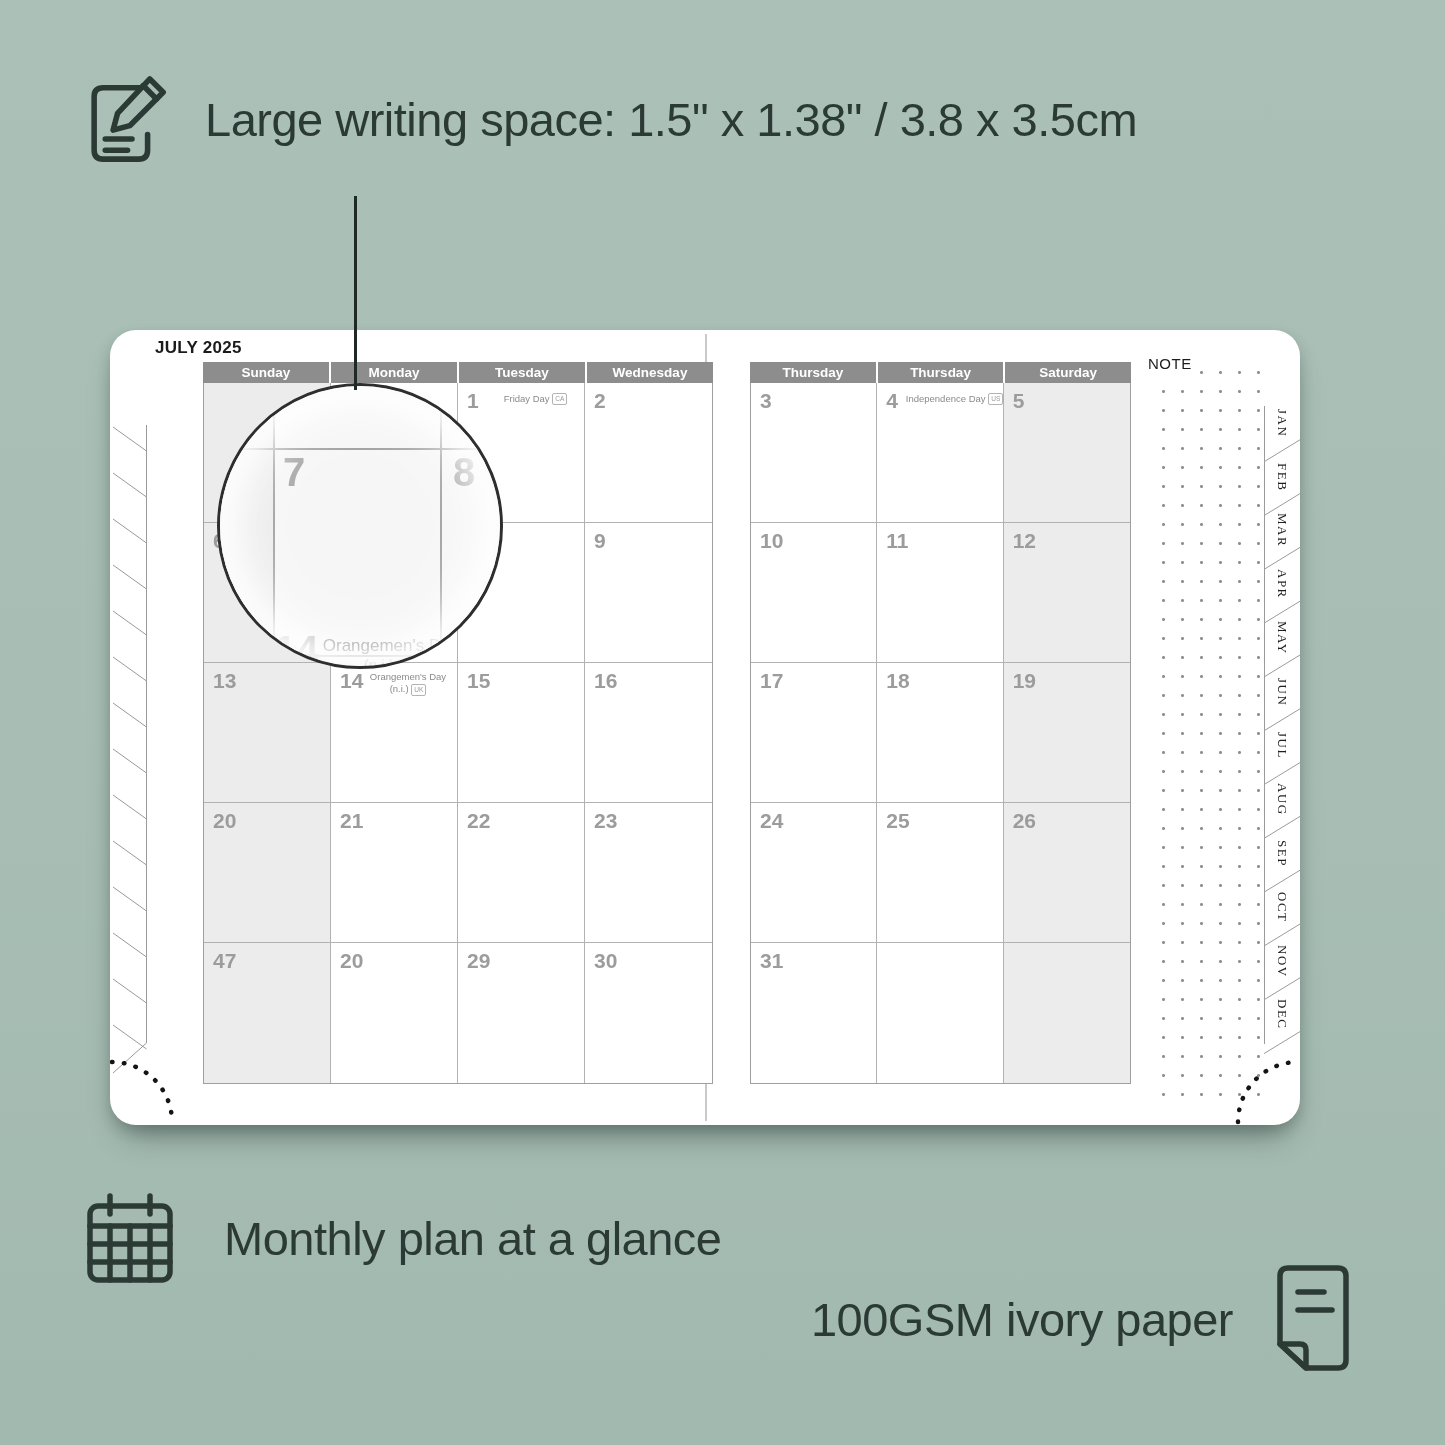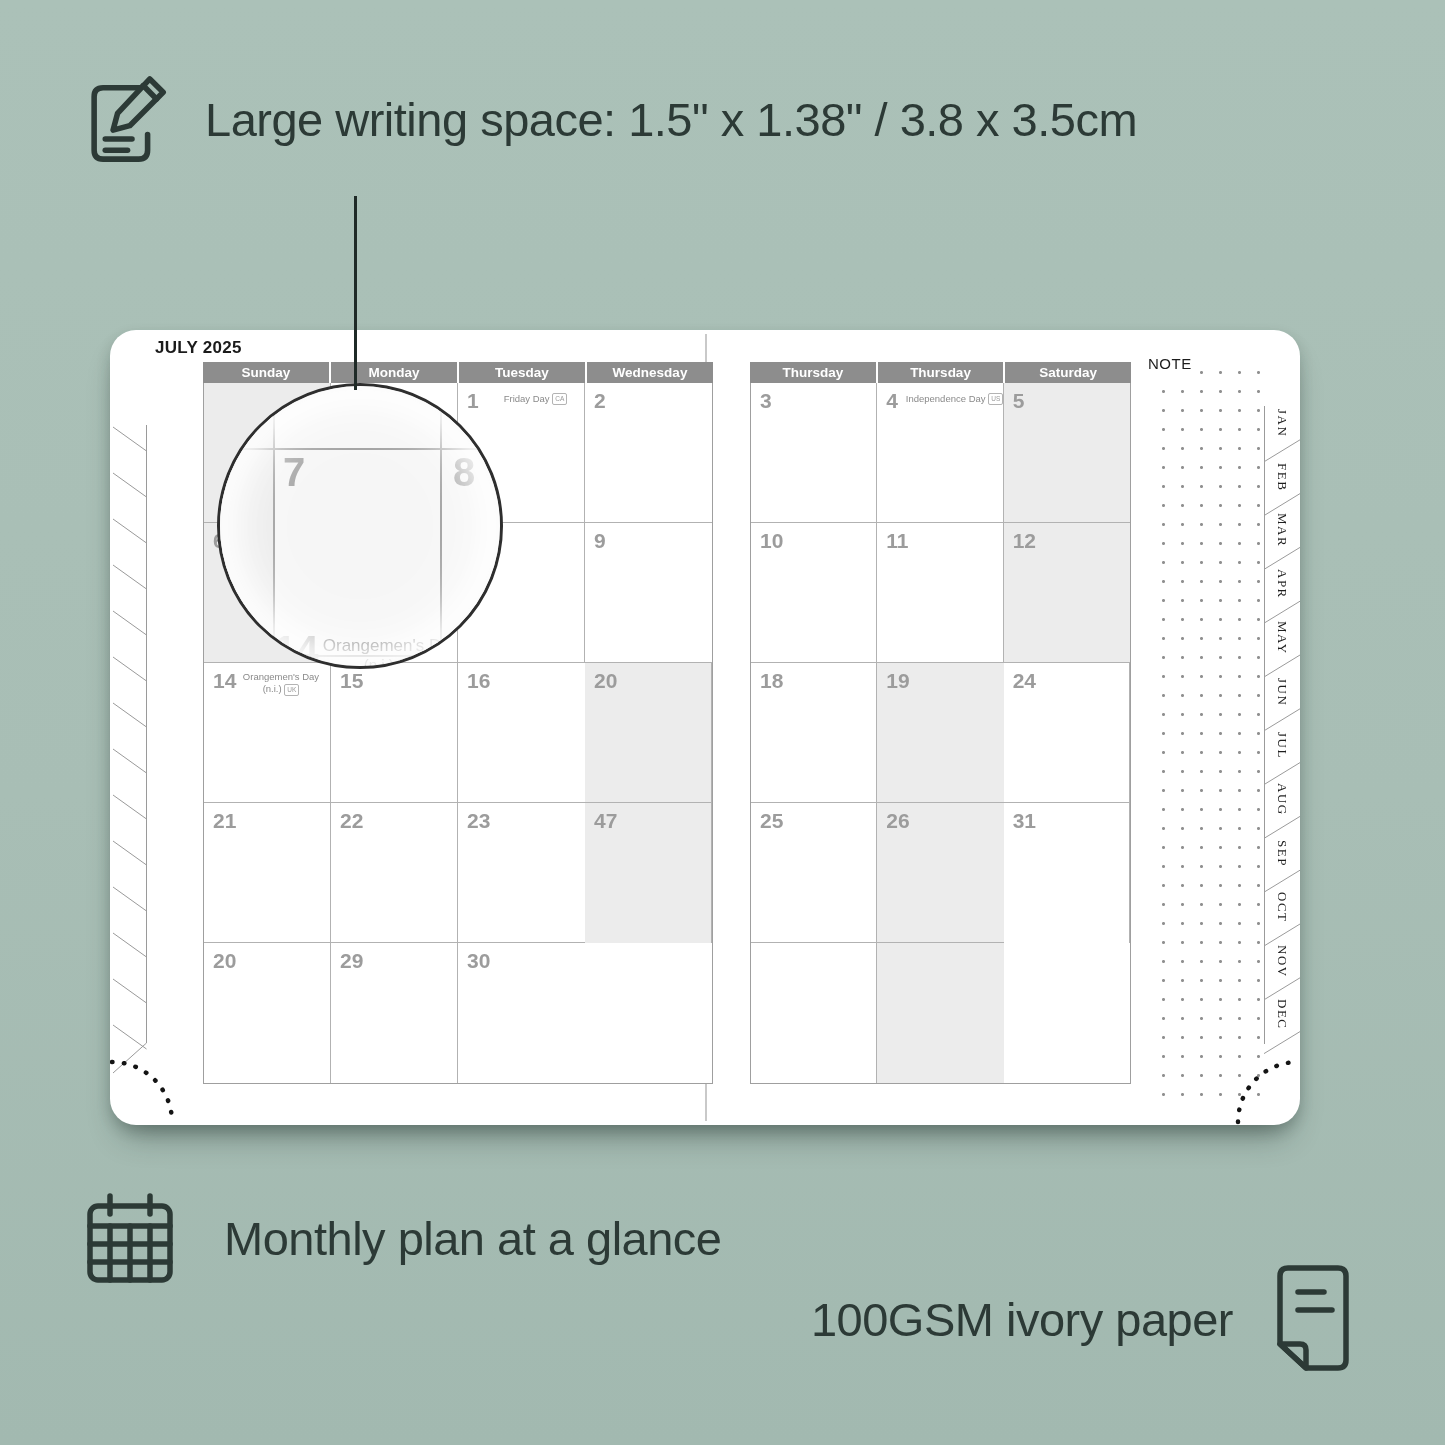--- a/index.html
+++ b/index.html
@@ -139,20 +139,23 @@
           </div>
           <div class="cal-cell">
             <span class="day-num">7</span>
           </div>
           <div class="cal-cell">
             <span class="day-num">8</span>
           </div>
           <div class="cal-cell last-col">
             <span class="day-num">9</span>
           </div>
+          <div class="cal-cell shaded">
+            <span class="day-num">13</span>
+          </div>
           <div class="cal-cell">
             <span class="day-num">14</span>
             <div class="holiday stack">
               <div><span>Orangemen's Day</span></div>
               <div><span>(n.i.)</span> <span class="badge">UK</span></div>
             </div>
           </div>
           <div class="cal-cell">
             <span class="day-num">15</span>
           </div>
@@ -205,20 +208,23 @@
             <span class="day-num">5</span>
           </div>
           <div class="cal-cell">
             <span class="day-num">10</span>
           </div>
           <div class="cal-cell">
             <span class="day-num">11</span>
           </div>
           <div class="cal-cell shaded last-col">
             <span class="day-num">12</span>
+          </div>
+          <div class="cal-cell">
+            <span class="day-num">17</span>
           </div>
           <div class="cal-cell">
             <span class="day-num">18</span>
           </div>
           <div class="cal-cell shaded last-col">
             <span class="day-num">19</span>
           </div>
           <div class="cal-cell">
             <span class="day-num">24</span>
           </div>

